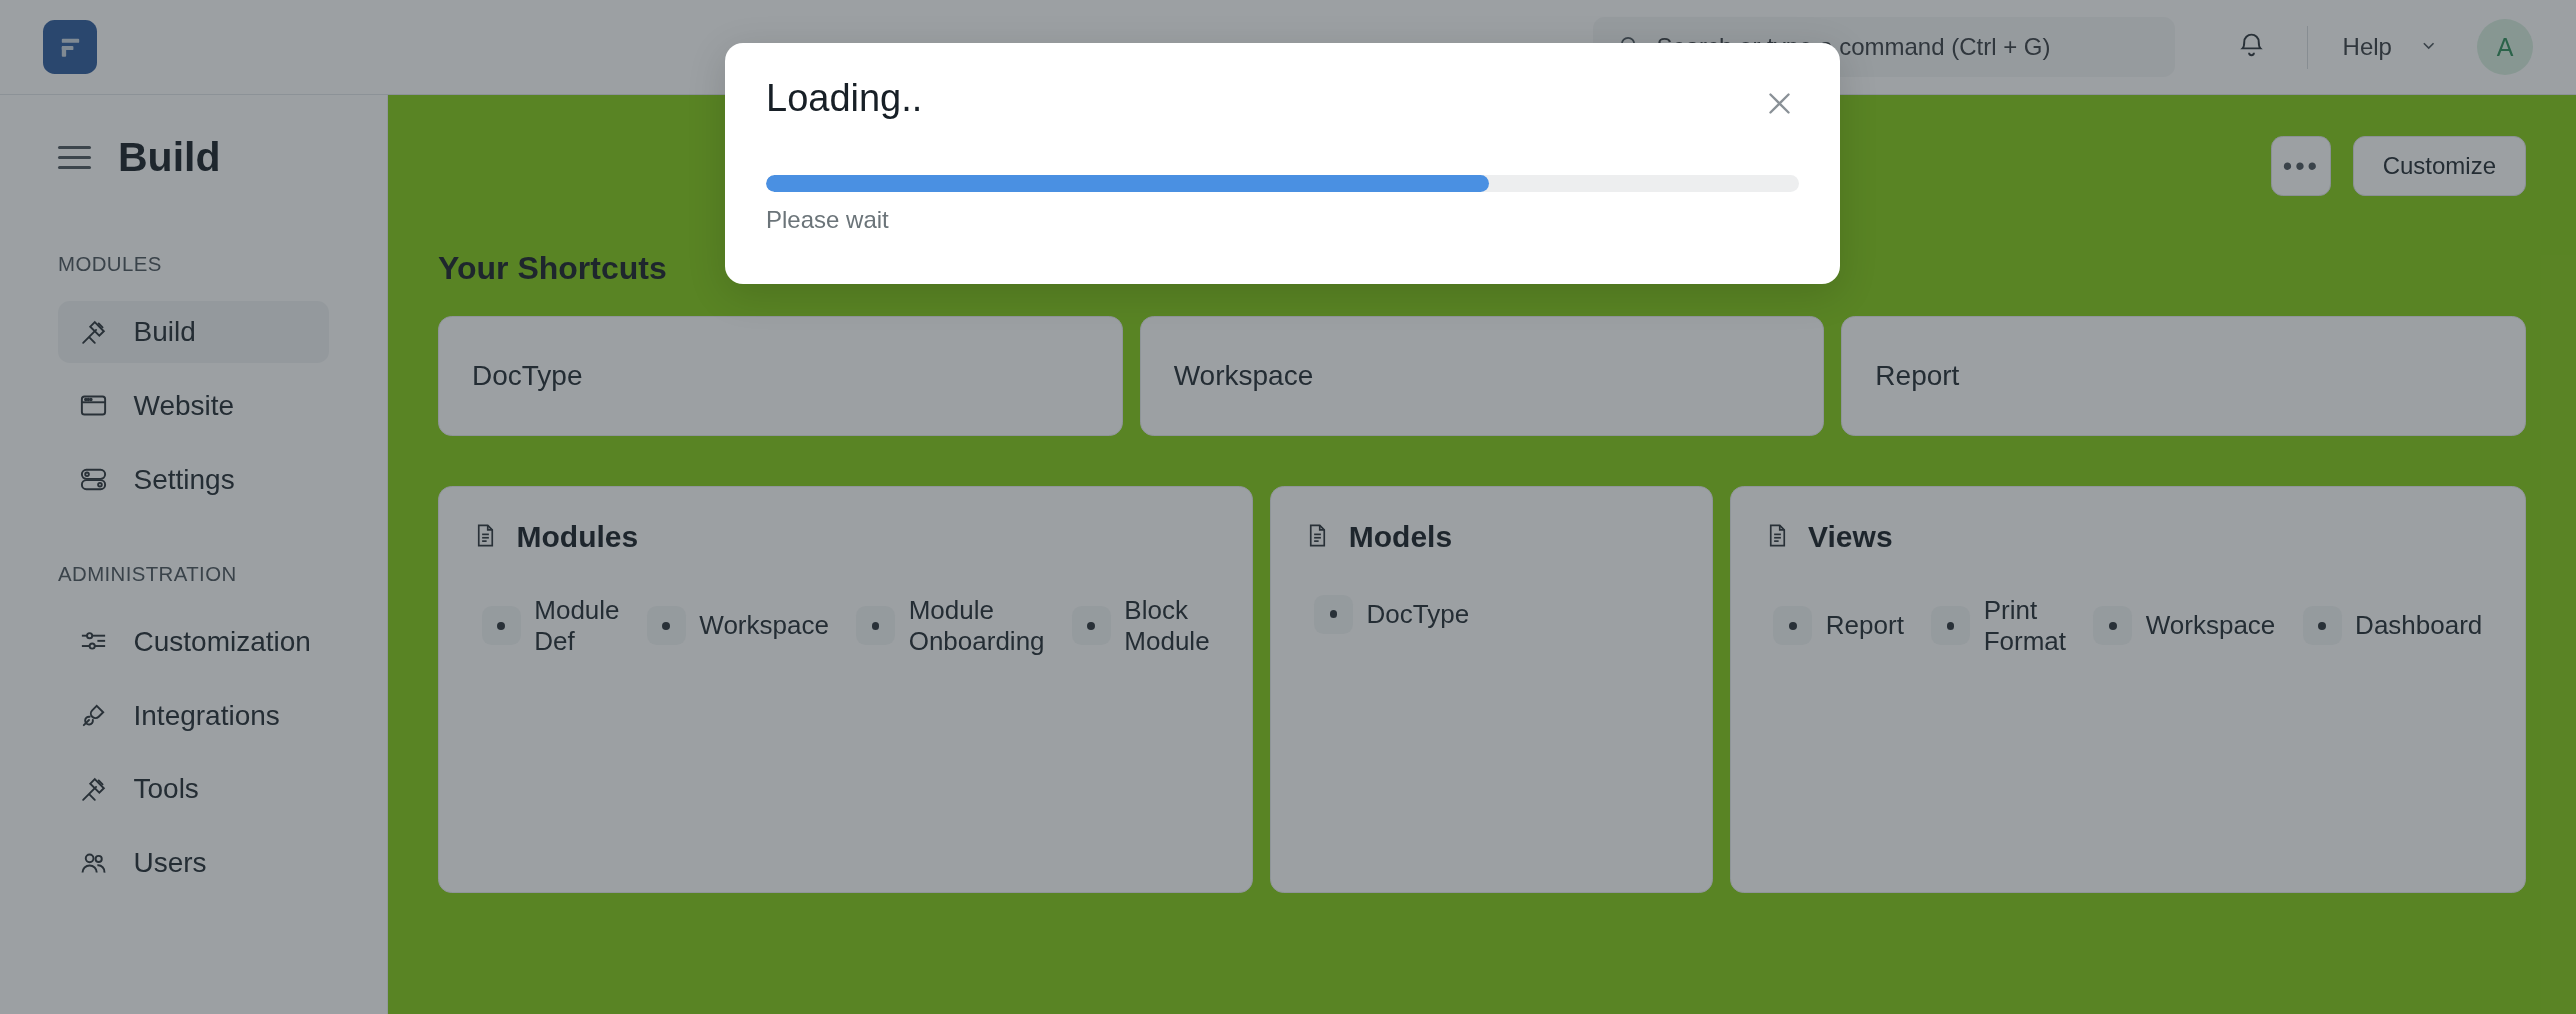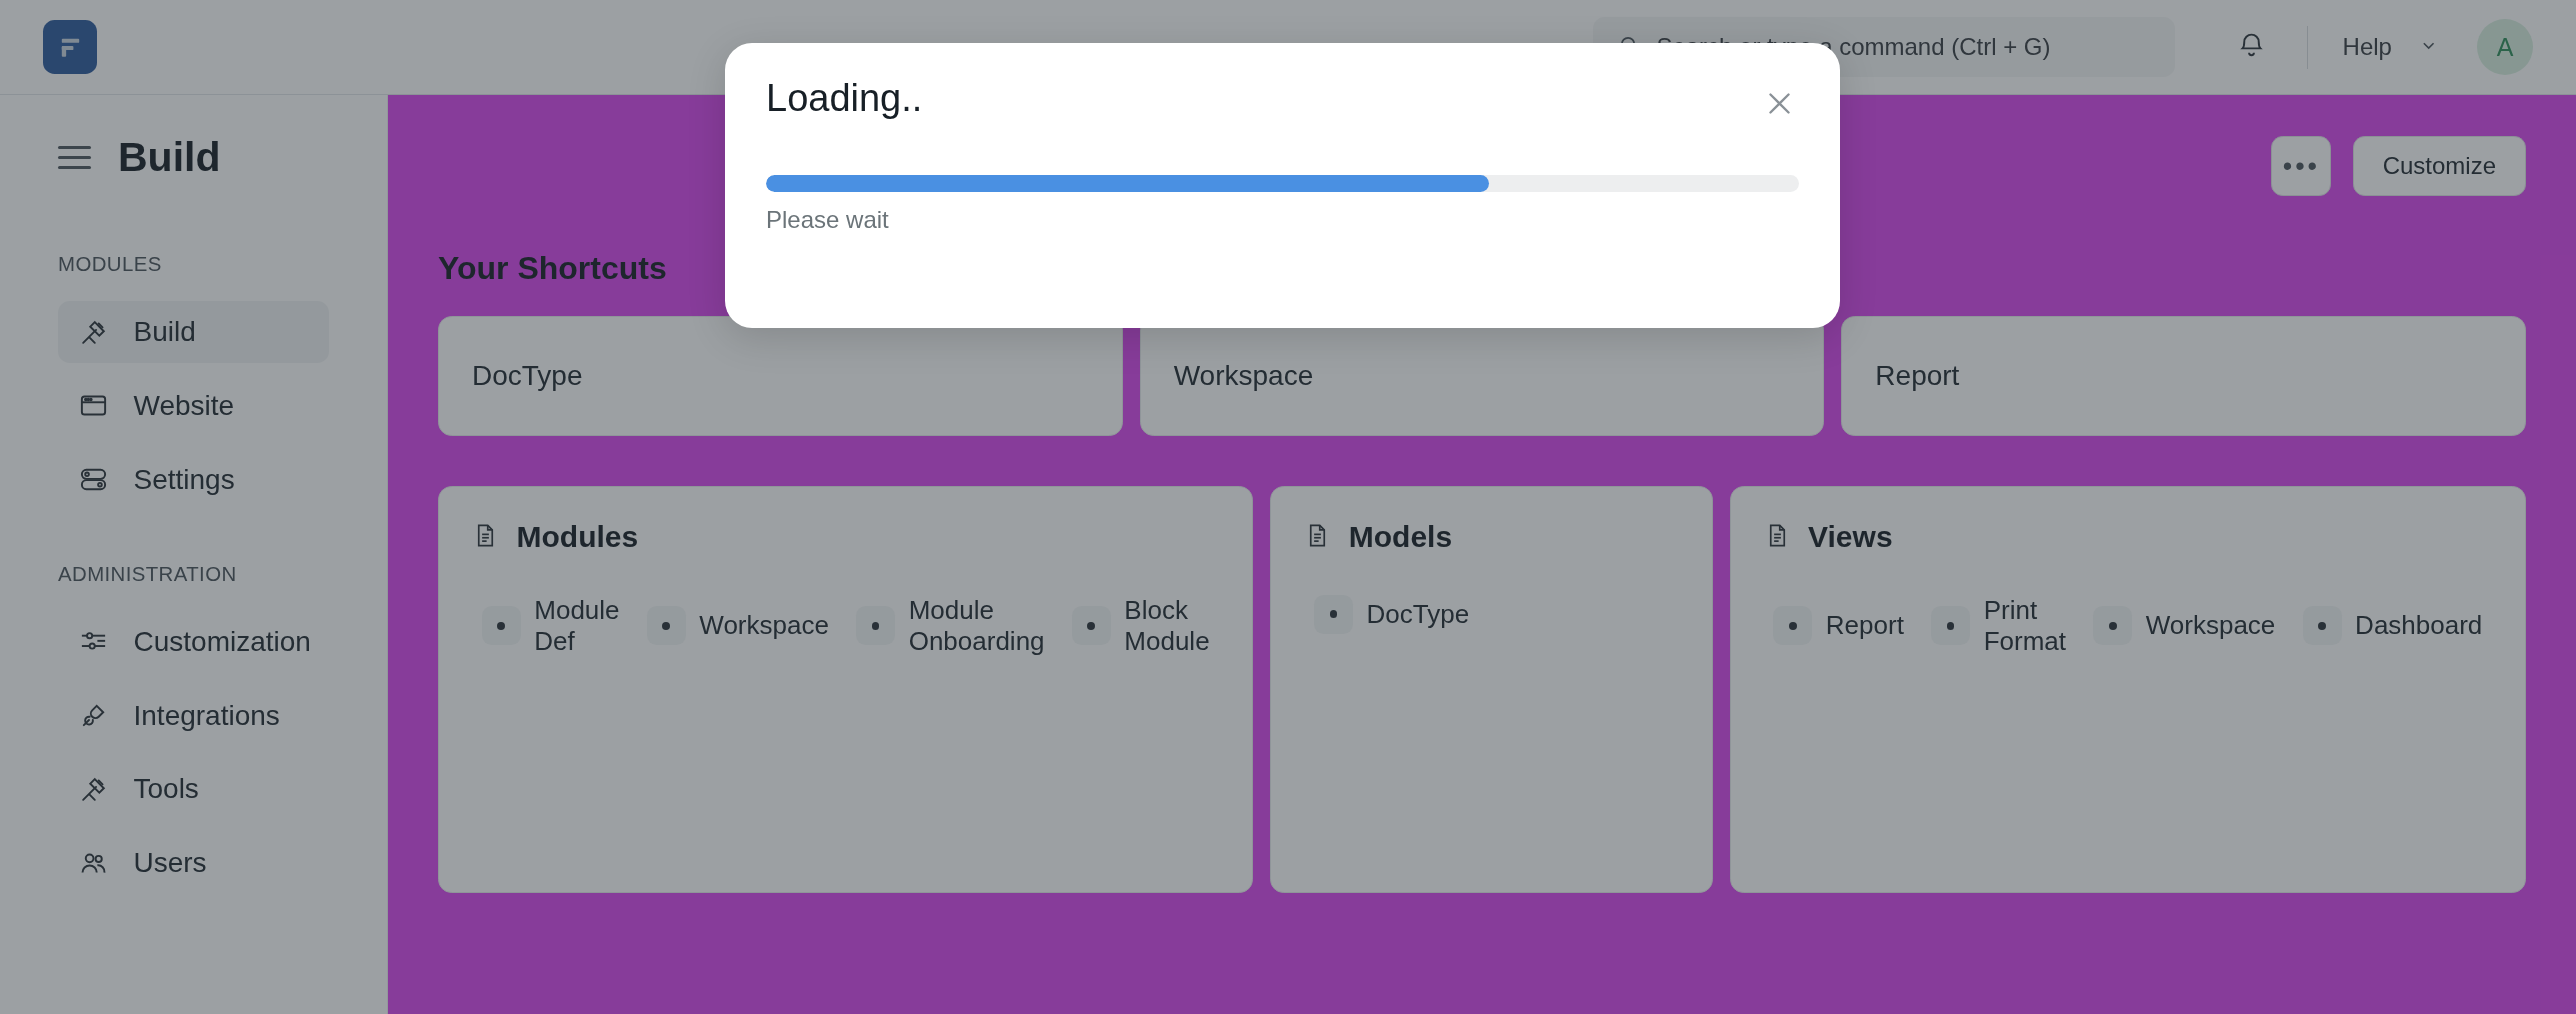--- a/index.html
+++ b/index.html
@@ -66,21 +66,21 @@
   .avatar {
     width: 56px; height: 56px; border-radius: 50%;
     background: #d8efe0;
     color: #2f8f5b;
     font-size: 25px;
     display: flex; align-items: center; justify-content: center;
     margin-left: 29px; cursor: pointer;
   }
 
   
-  .body-wrap { flex: 1 1 auto; display: flex; min-height: 0; background: #d946ef; }
+  .body-wrap { flex: 1 1 auto; display: flex; min-height: 0; background: #84cc16; }
 
   
   .sidebar {
     width: 388px; flex: 0 0 388px;
     padding: 39px 0 0 0;
     background: #ffffff;
     border-right: 1px solid #eceff1;
   }
   .sidebar-head {
     display: flex; align-items: center; gap: 27px;
@@ -121,21 +121,21 @@
   .btn {
     height: 60px;
     border: 1px solid #dfe3e6;
     background: #ffffff;
     border-radius: 11.6px;
     font-size: 24px; color: #222b33;
     display: flex; align-items: center; justify-content: center;
     cursor: pointer;
   }
   .btn-dots { width: 60px; padding: 0; letter-spacing: 2.9px; font-size: 27px; color: #4a535b; margin-right: 21.3px; }
-  .btn-customize { padding: 0 29px; }
+  .btn-customize { padding: 0 29px; border-radius: 12px; }
 
   .section-heading {
     font-size: 32px; font-weight: bold; color: #171f26;
     margin-bottom: 29px;
   }
   .card-row { display: flex; gap: 17px; margin-bottom: 50px; }
 
   .shortcut-card {
     flex: 1 1 0;
     height: 120px;
@@ -182,23 +182,23 @@
   #overlay {
     position: absolute; inset: 0;
     background: rgba(40, 48, 54, 0.46);
     z-index: 50;
   }
 
   
   #modal {
     position: absolute;
     left: 725px; top: 43px;
-    width: 1115px; height: 285px;
-    background: #ffffff;
-    border-radius: 27px;
+    width: 1115px; height: 241px;
+    background: #ffffff;
+    border-radius: 18px;
     box-shadow: 0 9.7px 39px rgba(0,0,0,0.14);
     z-index: 60;
     padding: 35px 41px 0 41px;
   }
   .modal-head {
     display: flex; align-items: flex-start; justify-content: space-between;
   }
   .modal-title { font-size: 38px; color: #171f26; line-height: 1.1; }
   .modal-close {
     background: none; border: none; cursor: pointer;

